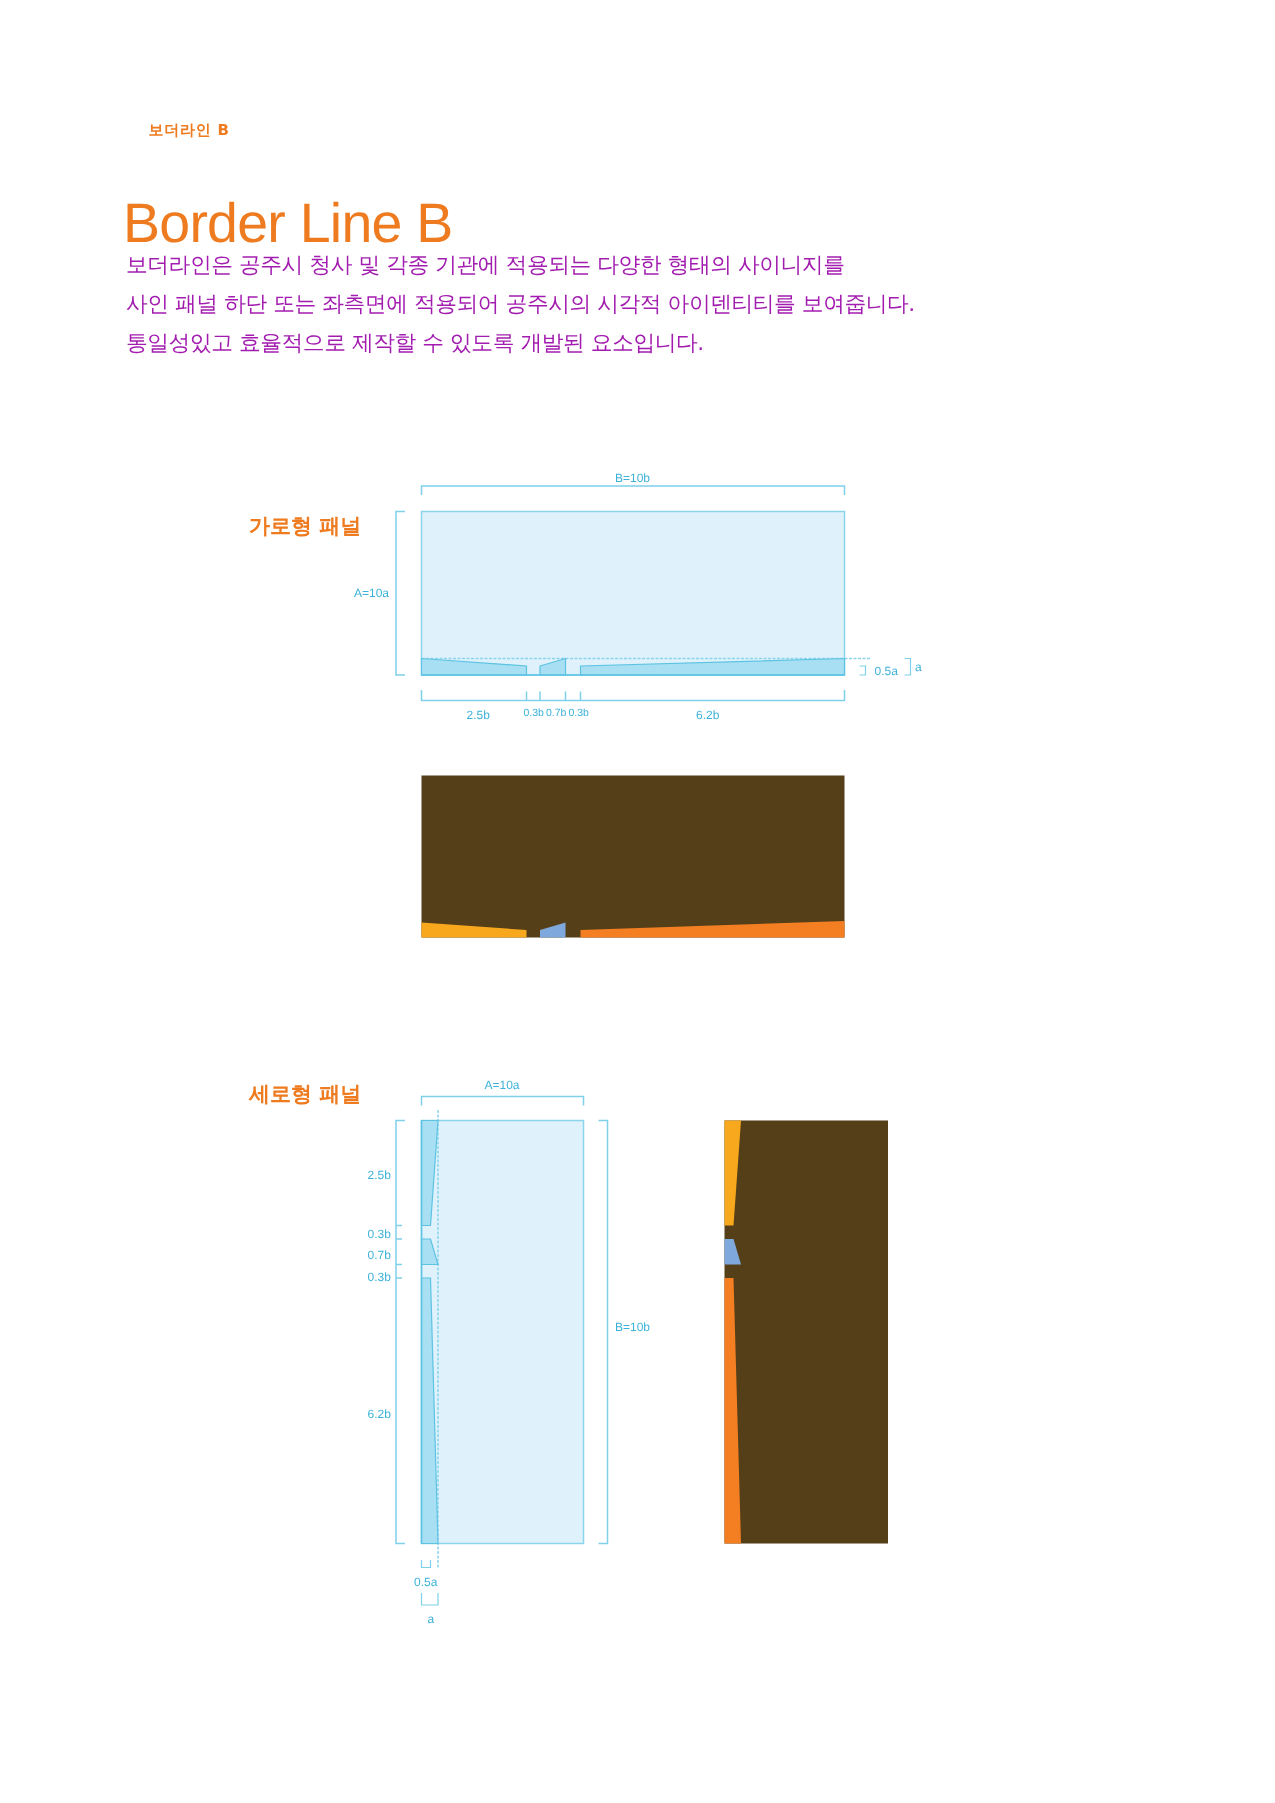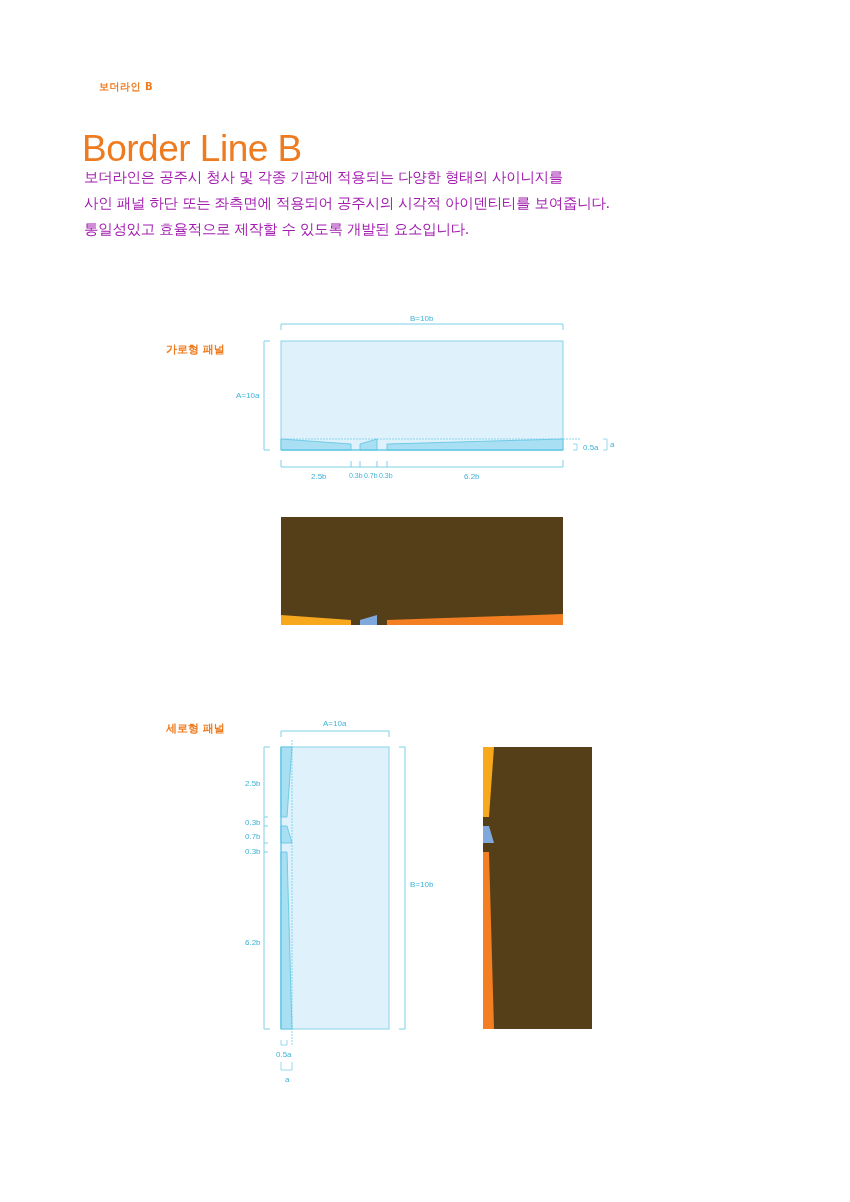--- a/index.html
+++ b/index.html
@@ -2,21 +2,21 @@
 <html><head>
 <meta charset="utf-8">
 <style>
   html, body { margin:0; padding:0; background:#ffffff; }
   body { width:850px; height:1202px; position:relative; overflow:hidden; font-family:"DejaVu Sans", sans-serif; }
   .abs { position:absolute; }
   .subtitle { left:84px; top:80px; font-size:10px; color:#ee7b1f; font-weight:bold; letter-spacing:0.5px;margin-left:15px; }
   .title { left:82px; top:92px; font-size:37px; color:#ee7b1f; font-family:Liberation Sans, sans-serif; font-weight:normal; letter-spacing:-0.5px;margin-top:36px; }
   .desc { left:84px; top:164px; font-size:14.5px; color:#a21caf; line-height:26px; letter-spacing:-0.3px; }
   .desc div { white-space:nowrap; }
-  .panel-label { font-size:11px; color:#ee7b1f; font-weight:bold; }
+  .panel-label { font-size:14px; color:#ee7b1f; font-weight:bold; }
   .dim { font-size:8px; color:#3cb2d8; font-family:"Liberation Sans", sans-serif; white-space:nowrap; }
   svg { position:absolute; overflow:visible; }
 </style>
 </head>
 <body>
 
 <div class="abs subtitle">보더라인 B</div>
 <div class="abs title">Border Line B</div>
 
 <div class="abs desc">

